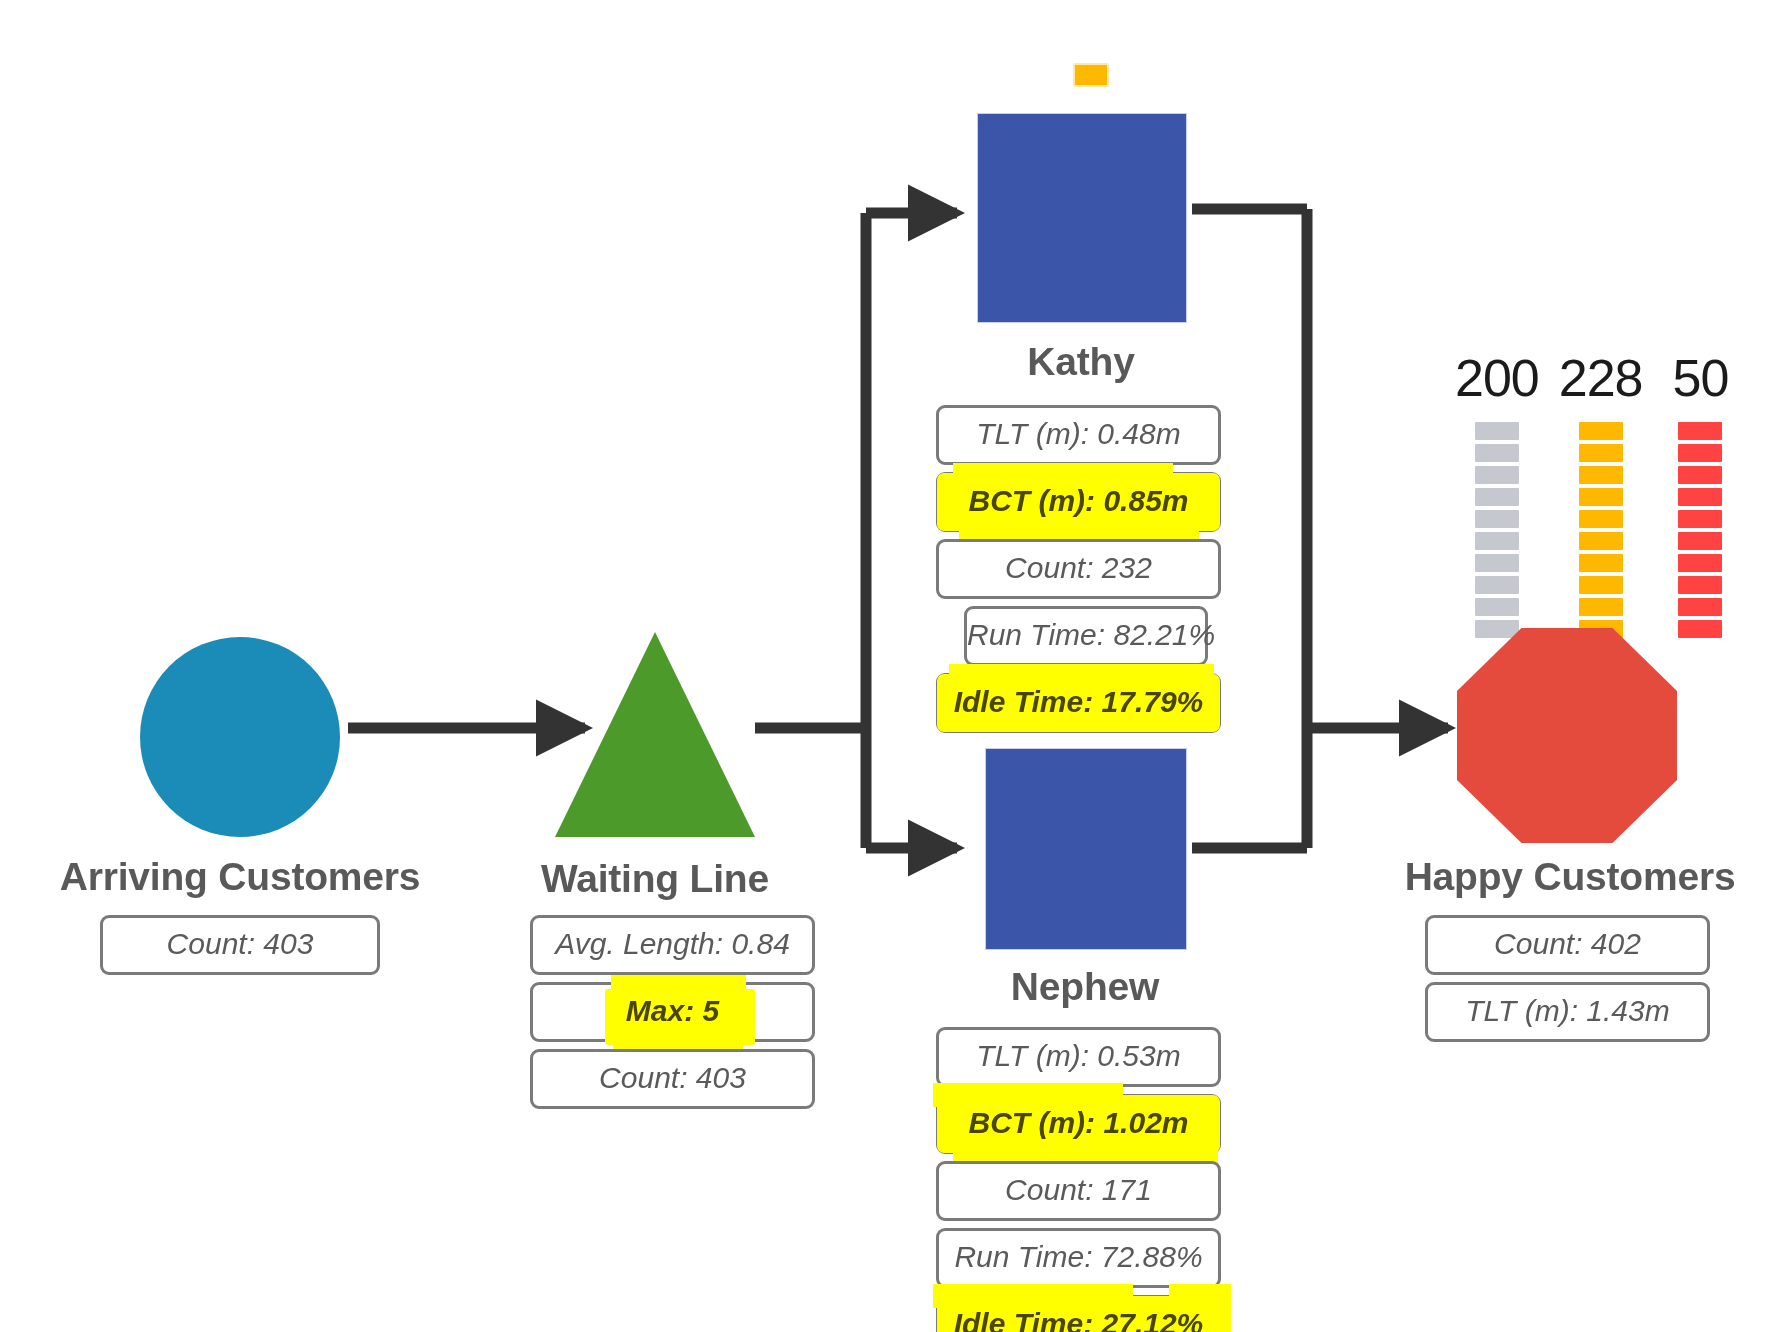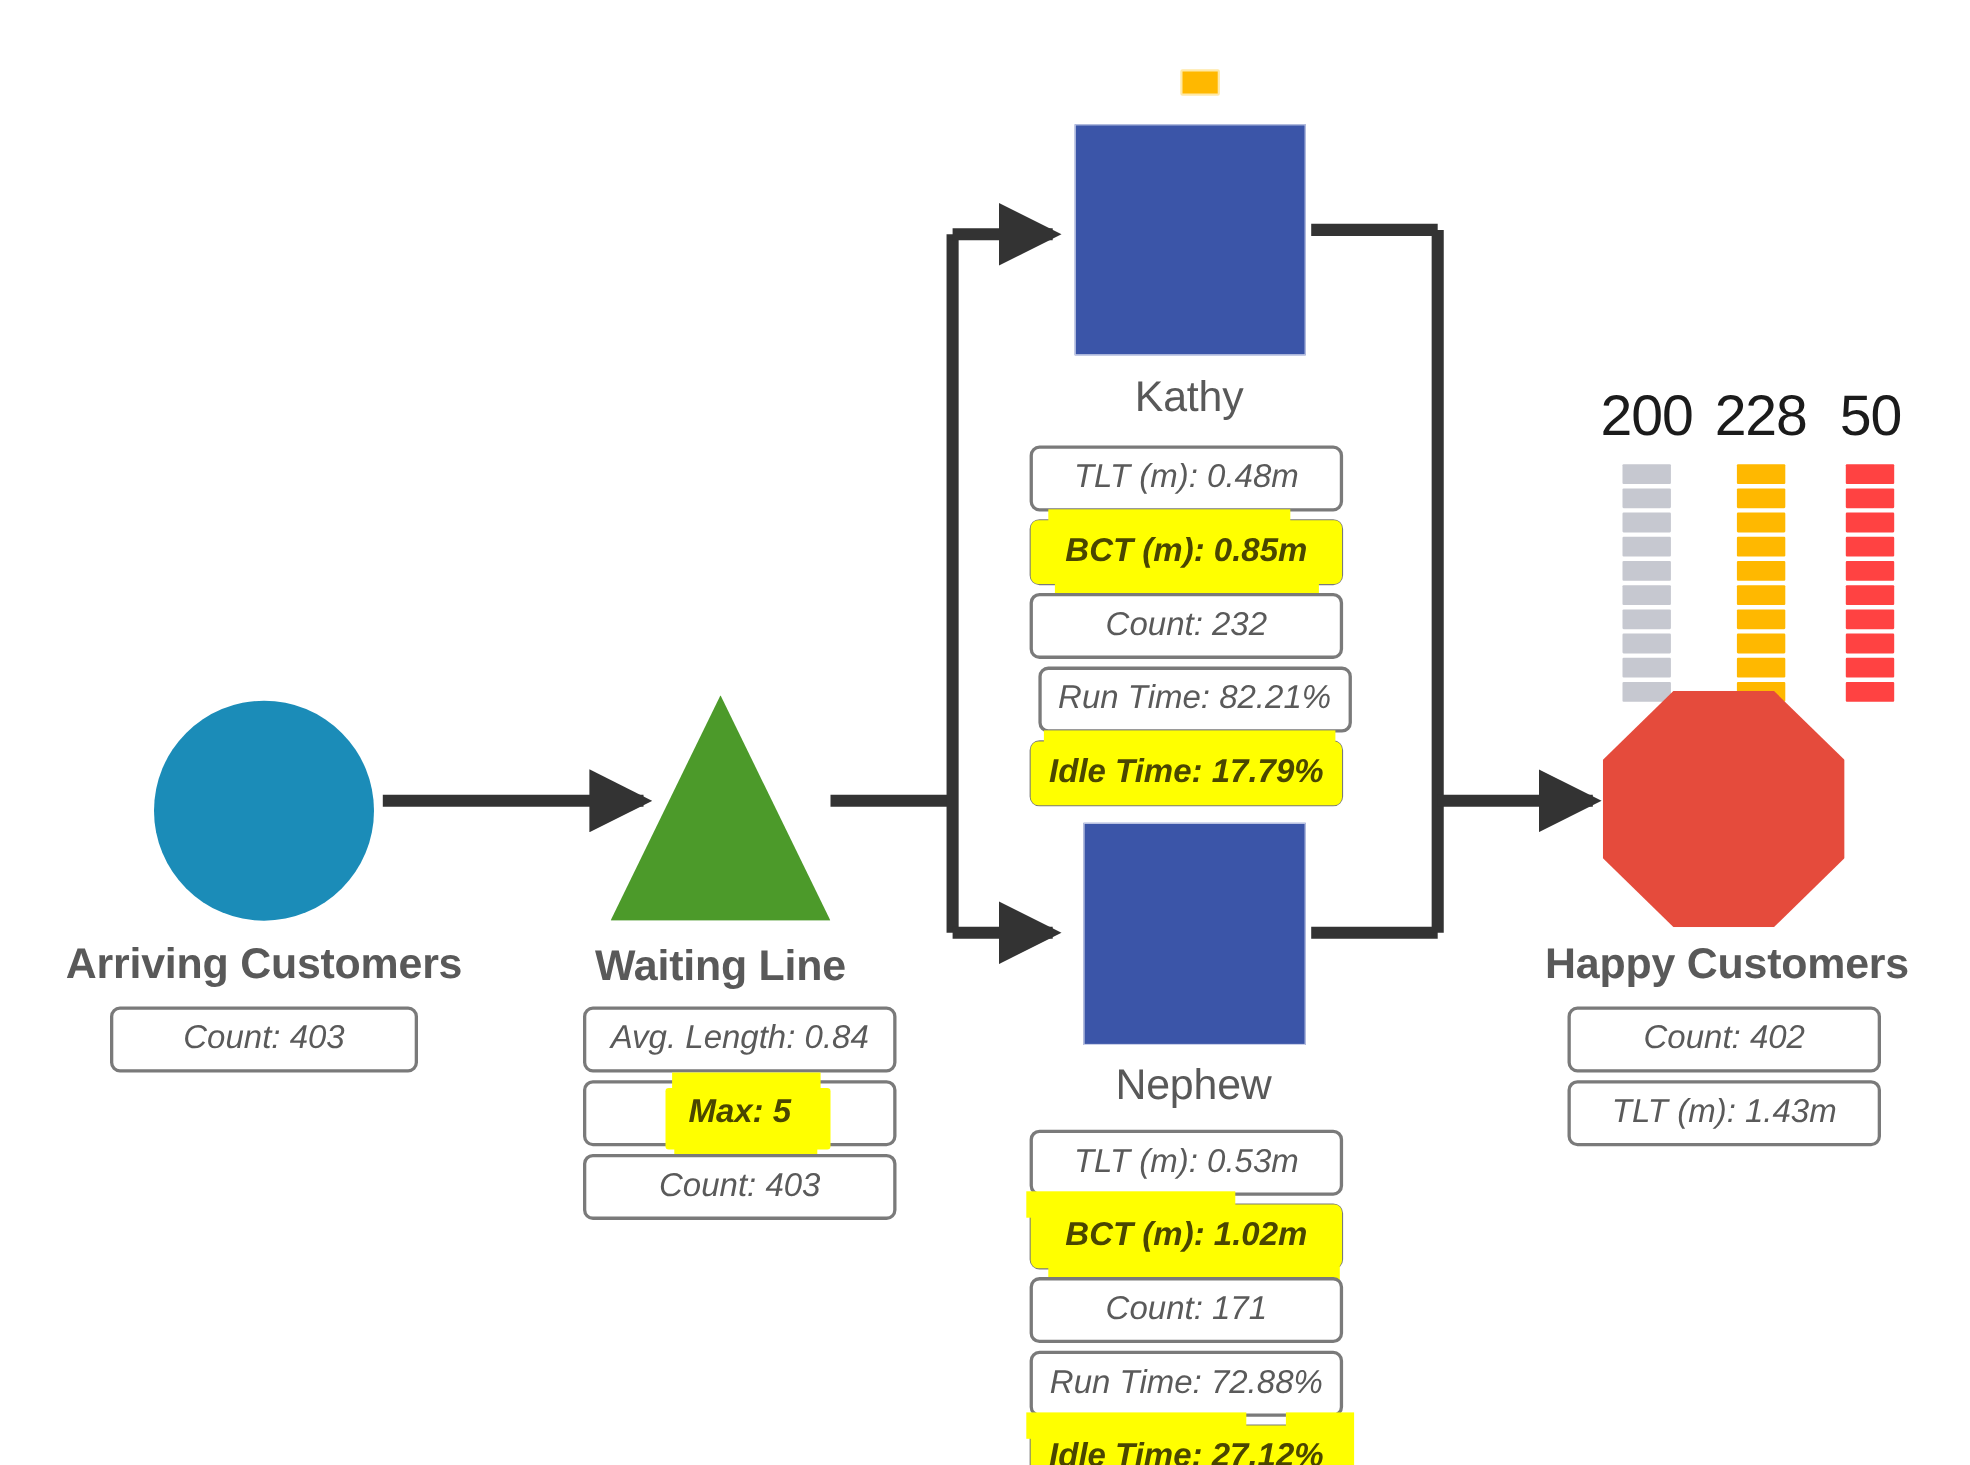--- a/index.html
+++ b/index.html
@@ -34,21 +34,21 @@
   .node-label {
     position: absolute;
     text-align: center;
     color: #595959;
     font-size: 39px;
     font-weight: 700;
     letter-spacing: -0.2px;
     white-space: nowrap;
   }
   .node-label.light {
-    font-weight: 400;
+    font-weight: 700;
   }
 
   
   .metric-stack {
     position: absolute;
     display: flex;
     flex-direction: column;
     gap: 7px;
     align-items: center;
     font-style: italic;
@@ -219,21 +219,21 @@
     <div class="pill hl" style="width:285px;">
       <div class="hl-mark" style="left:14px; top:-12px; width:220px; height:22px;"></div>
       <div class="pill-bg"></div>
       <div class="hl-mark" style="left:20px; top:54px; width:240px; height:14px;"></div>
       <span>BCT (m): 0.85m</span>
     </div>
 
     <div class="pill" style="width:285px;">
       <span>Count: 232</span>
     </div>
-    <div class="pill" style="width:285px;margin-left:15px;">
+    <div class="pill" style="width:244px;margin-left:15px;">
       <span>Run Time: 82.21%</span>
     </div>
 
     <div class="pill hl" style="width:285px;">
       <div class="hl-mark" style="left:10px; top:-12px; width:265px; height:22px;"></div>
       <div class="pill-bg"></div>
       <span>Idle Time: 17.79%</span>
     </div>
   </div>
 

